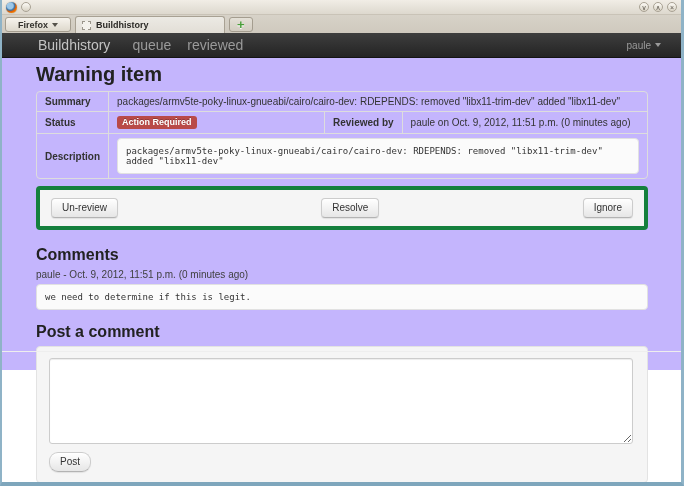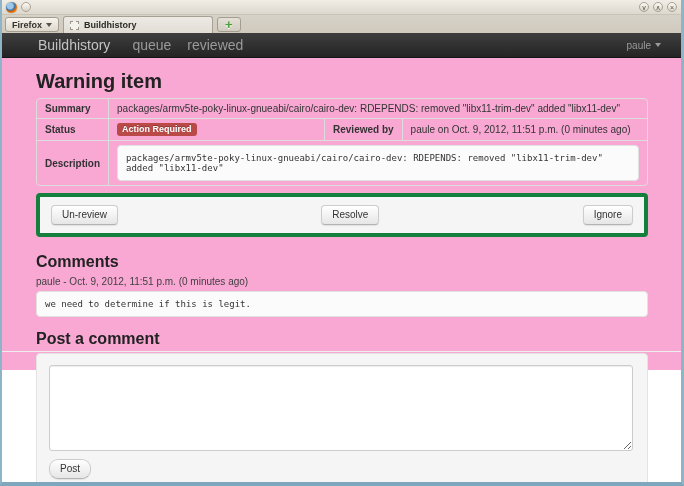--- a/index.html
+++ b/index.html
@@ -27,21 +27,21 @@
     background:linear-gradient(#fcfaf5,#d9d3c5); border:1px solid #a9a294;
     display:flex; align-items:center; justify-content:center;
     font-size:7px; line-height:1; color:#5a544a; }
   .win-title { position:absolute; left:0; right:0; text-align:center;
     font-size:9px; font-weight:bold; color:#3c3a35; pointer-events:none; }
   .win-controls { margin-left:auto; display:flex; gap:4px; z-index:2; }
 
   
   .tabstrip { height:18px; background:linear-gradient(#d7d2c8,#cfc9be);
     display:flex; align-items:flex-end; padding:0 3px; position:relative; }
-  .ff-menu-btn { height:15px; margin-bottom:1px; padding:0 6px;
+  .ff-menu-btn { height:15px; margin-bottom:1px; padding:0 12px;
     background:linear-gradient(#f7f4ee,#ddd8cc); border:1px solid #a49d8f; border-radius:3px;
     font-size:9px; font-weight:bold; color:#33312c; display:flex; align-items:center; gap:4px; }
   .caret-down { width:0; height:0; border-left:3px solid transparent;
     border-right:3px solid transparent; border-top:4px solid #55524a; }
   .tab { height:17px; width:150px; margin-left:4px;
     background:linear-gradient(#eceae4,#e2ded6); border:1px solid #a8a193; border-bottom:0;
     border-radius:3px 3px 0 0; display:flex; align-items:center; padding:0 6px; gap:5px; }
   .favicon { width:9px; height:9px; border:1px dashed #9a958a; background:#f4f2ec; }
   .tab-label { font-size:9px; font-weight:bold; color:#2b2a26; }
   .newtab-btn { height:15px; margin-bottom:1px; margin-left:4px; padding:0 7px;
@@ -53,21 +53,21 @@
   .navbar { height:25px; background:linear-gradient(#3e3e3e,#242424);
     border-bottom:1px solid #141414; display:flex; align-items:center; padding:0 20px; }
   .brand { font-size:14px; color:#c3c3c3; margin-left:16px; margin-right:22px; }
   .nav-link { font-size:14px; color:#9a9a9a; margin-right:16px; }
   .nav-user { margin-left:auto; font-size:10px; color:#9a9a9a;
     display:flex; align-items:center; gap:4px; }
   .caret-user { width:0; height:0; border-left:3px solid transparent;
     border-right:3px solid transparent; border-top:4px solid #9a9a9a; }
 
   
-  .content { background:#f9a8d4; height:312px; padding:11px 33px 0 34px; position:relative;
+  .content { background:#c4b5fd; height:312px; padding:4px 33px 0 34px; position:relative;
     color:#333; }
   h1.page-title { font-size:20px; font-weight:bold; color:#222; line-height:24px; margin-bottom:5px; }
 
   table.details { width:100%; border-collapse:separate; border-spacing:0;
     border:1px solid #ddd; border-radius:4px; font-size:10px; }
   table.details td { border-left:1px solid #ddd; border-top:1px solid #ddd;
     padding:4px 8px; vertical-align:middle; color:#333; }
   table.details tr td:first-child { border-left:0; }
   table.details tr:first-child td { border-top:0; }
   td.lbl { font-weight:bold; width:66px; white-space:nowrap; }

